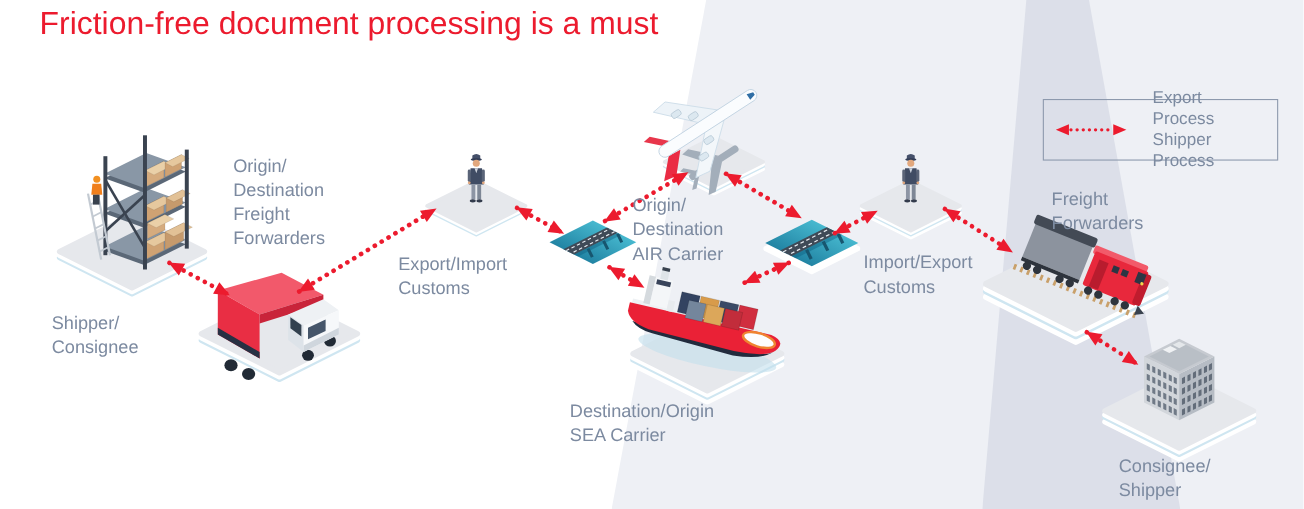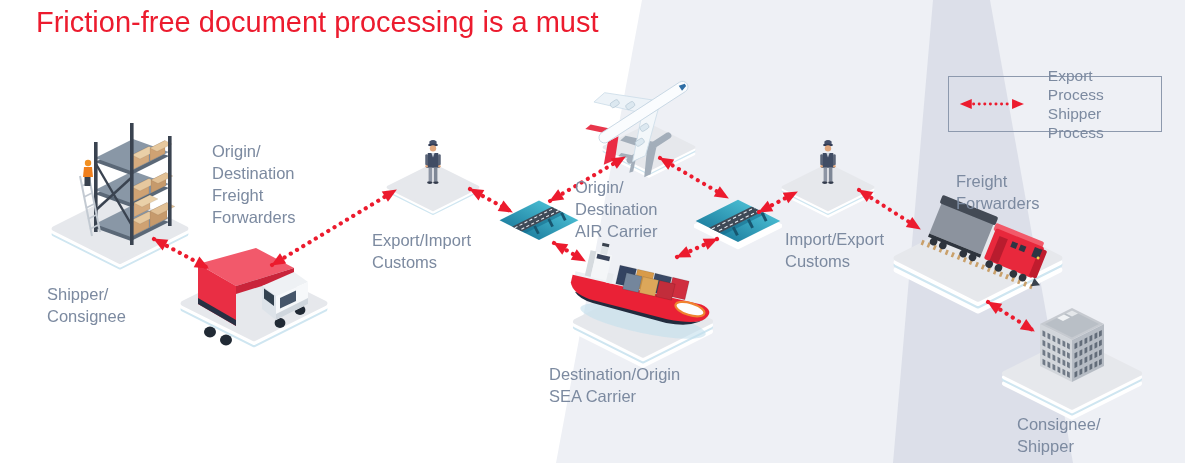--- a/index.html
+++ b/index.html
@@ -9,21 +9,21 @@
   .beam-light{background:var(--beam_light,#eef0f5);
       clip-path:polygon(642px 0,1185px 0,1185px 463px,556px 463px);}
   .beam-dark{background:var(--beam_dark,#dcdfe9);
       clip-path:polygon(933px 0,990px 0,1073px 463px,893px 463px);}
   .title{position:absolute;left:36px;top:6px;font-size:29px;font-weight:400;
       color:var(--accent_red,#ec1b2e);}
   .node{position:absolute;}
   .node svg{display:block;overflow:visible;}
   .node-label{position:absolute;white-space:pre-line;text-align:left;
       color:var(--label_text,#7c8aa0);font-size:16.5px;line-height:22px;}
-  .legend{position:absolute;left:948px;top:76px;width:214px;height:56px;
+  .legend{position:absolute;left:948px;top:90px;width:214px;height:56px;
       border:1px solid var(--legend_border,#8d99ad);box-sizing:border-box;
       display:flex;align-items:center;gap:22px;padding:0 9px;}
   .legend-text{font-size:15.5px;line-height:19px;color:var(--label_text,#7c8aa0);}
   .arrows{position:absolute;left:0;top:0;pointer-events:none;}
 </style>
 </head>
 <body>
 
 <svg width="0" height="0" style="position:absolute" aria-hidden="true">
   <defs>
@@ -378,26 +378,26 @@
       <line x1="988" y1="302" x2="1034" y2="331"></line>
     </g>
   </svg>
 
   <div class="node-label" style="left:47px;top:283px;width:130px">Shipper/
 Consignee</div>
   <div class="node-label" style="left:212px;top:140px;width:130px">Origin/
 Destination
 Freight
 Forwarders</div>
-  <div class="node-label" style="left:372px;top:229px;width:140px">Export/Import
+  <div class="node-label" style="left:362px;top:229px;width:140px">Export/Import
 Customs</div>
   <div class="node-label" style="left:575px;top:176px;width:140px">Origin/
 Destination
 AIR Carrier</div>
-  <div class="node-label" style="left:549px;top:363px;width:180px">Destination/Origin
+  <div class="node-label" style="left:518px;top:363px;width:180px">Destination/Origin
 SEA Carrier</div>
   <div class="node-label" style="left:785px;top:228px;width:150px">Import/Export
 Customs</div>
   <div class="node-label" style="left:956px;top:170px;width:150px">Freight
 Forwarders</div>
   <div class="node-label" style="left:1017px;top:413px;width:150px">Consignee/
 Shipper</div>
 
   <div class="legend">
     <svg width="74" height="14" viewBox="0 0 74 14">

